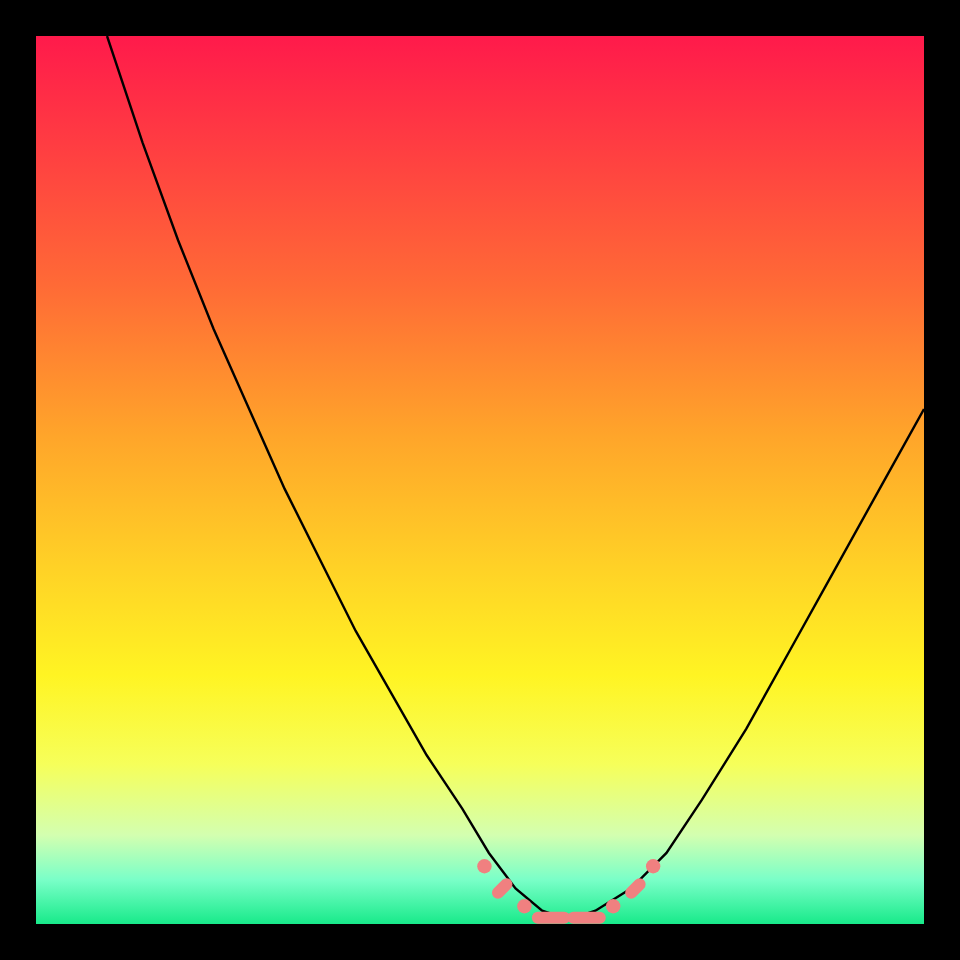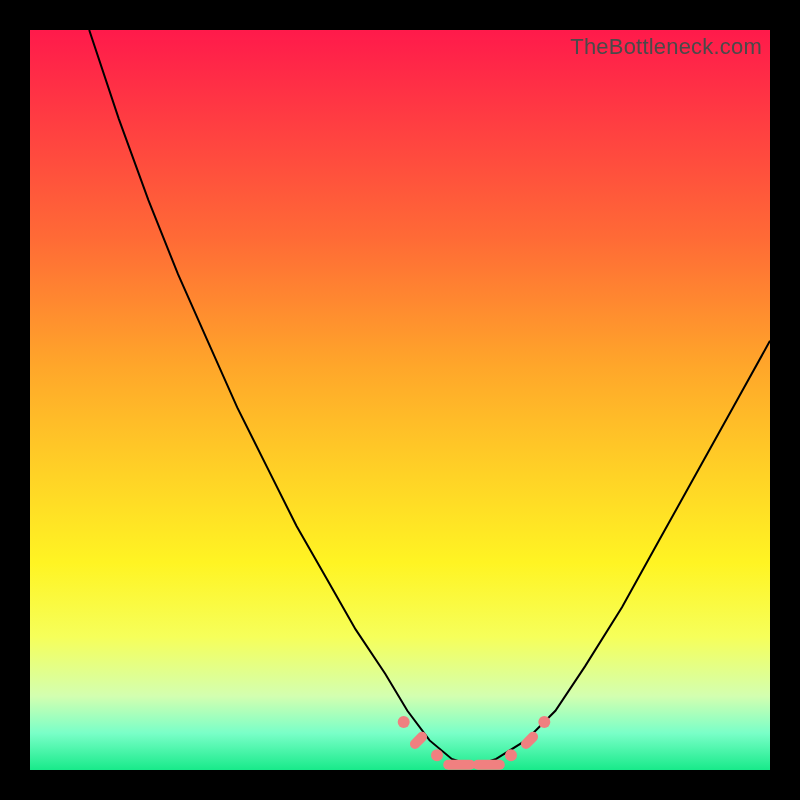--- a/index.html
+++ b/index.html
@@ -49,21 +49,20 @@
     position: absolute;
     left: 0; top: 0;
     width: 740px; height: 740px;
   }
 </style>
 </head>
 <body>
 
 <div class="frame">
   <div class="plot">
-    <div class="watermark">TheBottleneck.com</div>
     <svg class="curve" viewBox="0 0 740 740" preserveAspectRatio="none">
       <path fill="none" stroke="#000" stroke-width="2" d="M59.2 0.0 L88.8 88.8 L118.4 170.2 L148.0 244.2 L177.6 310.8 L207.2 377.4 L236.8 436.6 L266.4 495.8 L296.0 547.6 L325.6 599.4 L355.2 643.8 L377.4 680.8 L399.6 710.4 L421.8 728.9 L444.0 736.3 L466.2 728.9 L495.8 710.4 L525.4 680.8 L555.0 636.4 L592.0 577.2 L629.0 510.6 L666.0 444.0 L703.0 377.4 L740.0 310.8"></path>
       <g>
           <circle cx="373.7" cy="691.9" r="6" fill="#f08080"></circle>
           <rect x="378.5" y="705.4" width="20" height="10" rx="5" fill="#f08080" transform="rotate(-45 388.5 710.4)"></rect>
           <circle cx="407.00000000000006" cy="725.2" r="6" fill="#f08080"></circle>
           <rect x="413.2" y="729.82" width="32" height="10" rx="5" fill="#f08080"></rect>
           <rect x="442.8" y="729.82" width="32" height="10" rx="5" fill="#f08080"></rect>
           <circle cx="481" cy="725.2" r="6" fill="#f08080"></circle>
           <rect x="489.50000000000006" y="705.4" width="20" height="10" rx="5" fill="#f08080" transform="rotate(-45 499.50000000000006 710.4)"></rect>

